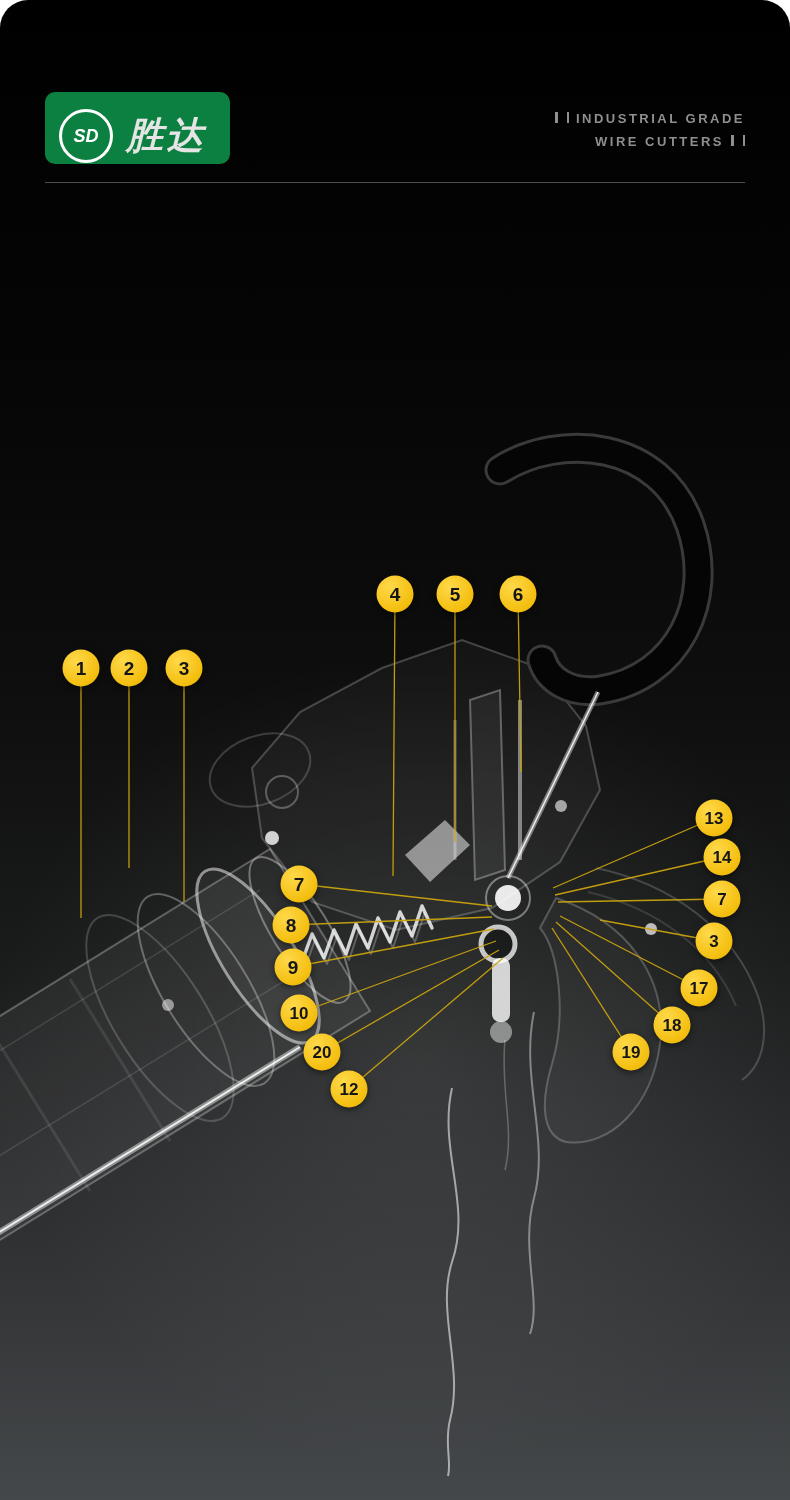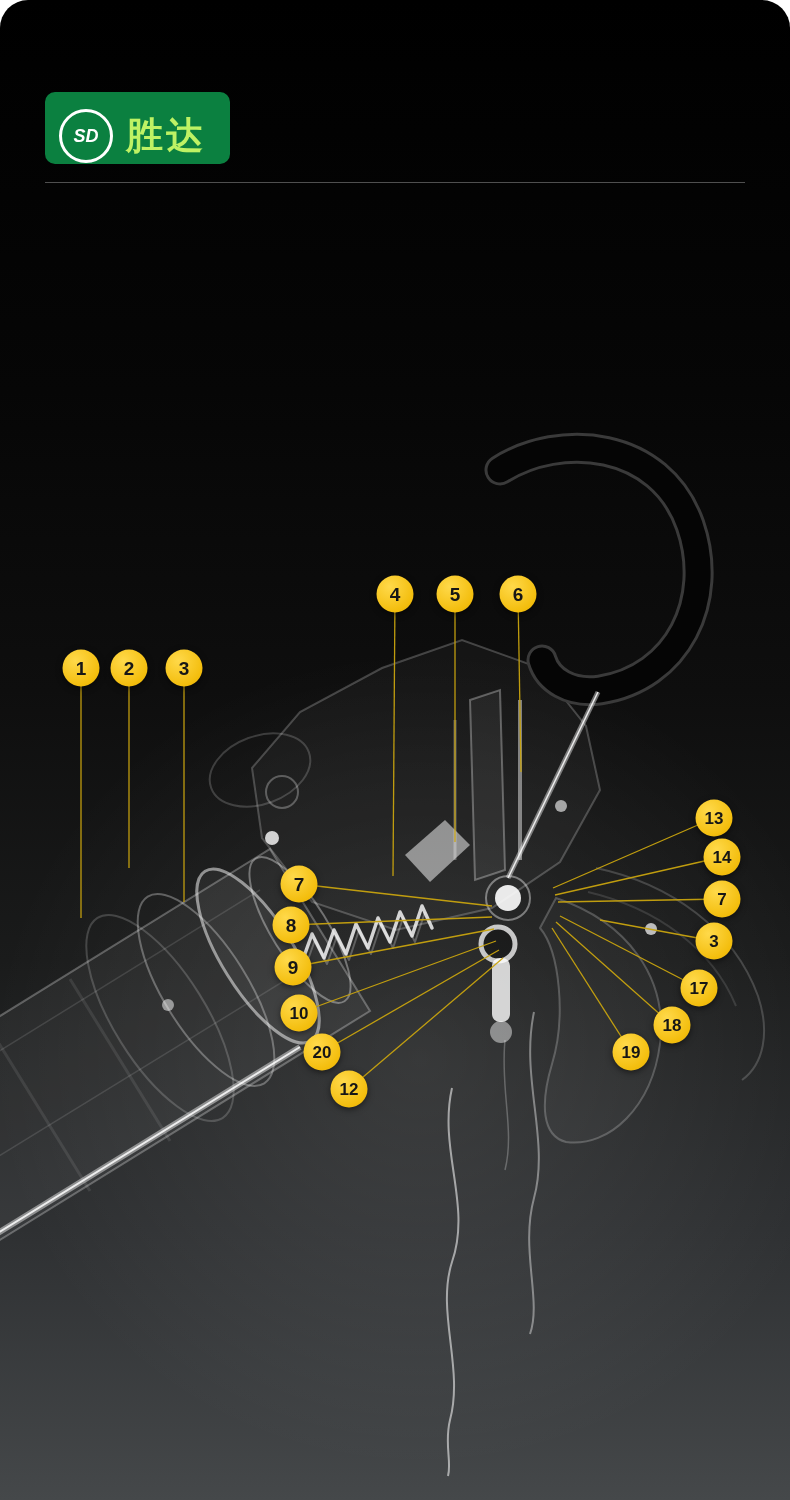--- a/index.html
+++ b/index.html
@@ -16,21 +16,21 @@
   .logo {
     display:flex; align-items:center; gap:13px;
     background: var(--brand-green,#0B8040);
     border-radius:10px; padding:16px 24px 0 14px; height:72px; box-sizing:border-box;
   }
   .logo-ring {
     width:48px; height:48px; border:3px solid #ffffff; border-radius:50%;
     display:flex; align-items:center; justify-content:center;
     color:#ffffff; font-weight:bold; font-style:italic; font-size:18px; letter-spacing:0;
   }
-  .logo-text { color:#bef264; font-size:37px; font-weight:bold; letter-spacing:3px; }
+  .logo-text { color:#e5e5e5; font-size:37px; font-weight:bold; letter-spacing:3px;font-style:italic; }
 
   .tagline { text-align:right; color:#8f8f8f; font-size:13px; font-weight:bold; letter-spacing:2.5px; line-height:1.75; padding-top:16px; }
   .tagline-line { white-space:nowrap; }
   .bars { display:inline-block; width:9px; height:11px; border-left:3px solid #8f8f8f; border-right:2px solid #8f8f8f; }
   .bars-left { margin-right:7px; }
   .bars-right { margin-left:7px; }
 
   .divider { position:absolute; top:182px; left:45px; right:45px; height:0; border-top:1px solid #4f4f4f; }
 
   
@@ -61,20 +61,24 @@
 <body>
 
 <div class="page">
 
   <header class="topbar">
     <div class="logo">
       <span class="logo-ring">
         <span>SD</span>
       </span>
       <span class="logo-text">胜达</span>
+    </div>
+    <div class="tagline">
+      <div class="tagline-line"><span class="bars bars-left"></span><span>INDUSTRIAL GRADE</span></div>
+      <div class="tagline-line"><span>WIRE CUTTERS</span><span class="bars bars-right"></span></div>
     </div>
   </header>
 
   <div class="divider"></div>
 
 
   <div class="diagram">
 
     <svg class="layer" id="gun-art" viewBox="0 0 790 1500">
       <defs>

